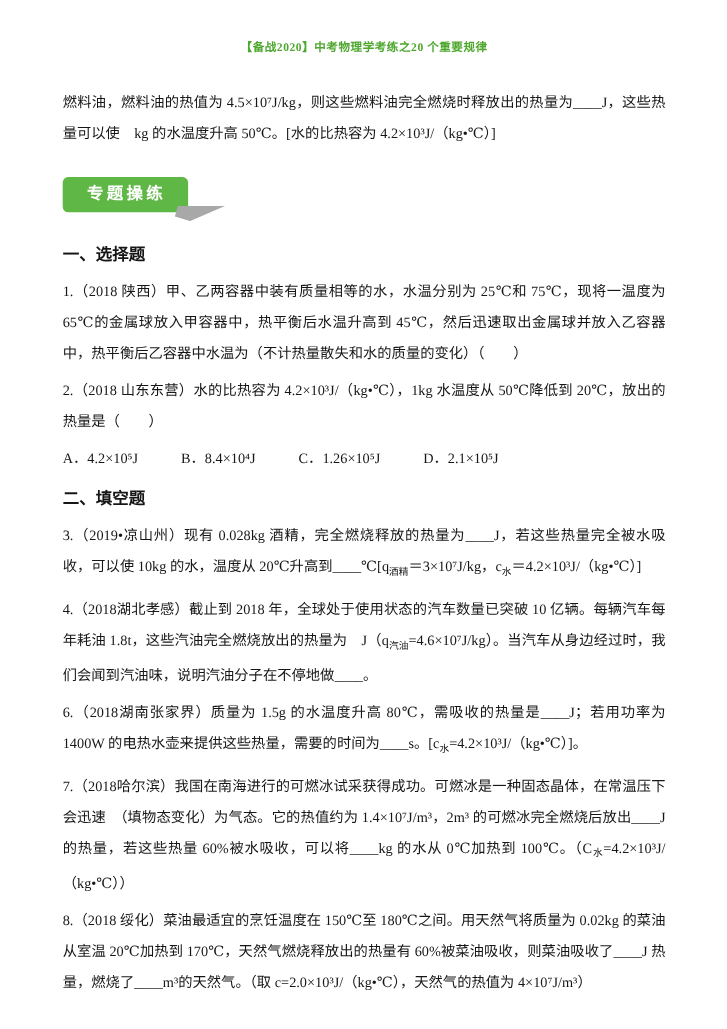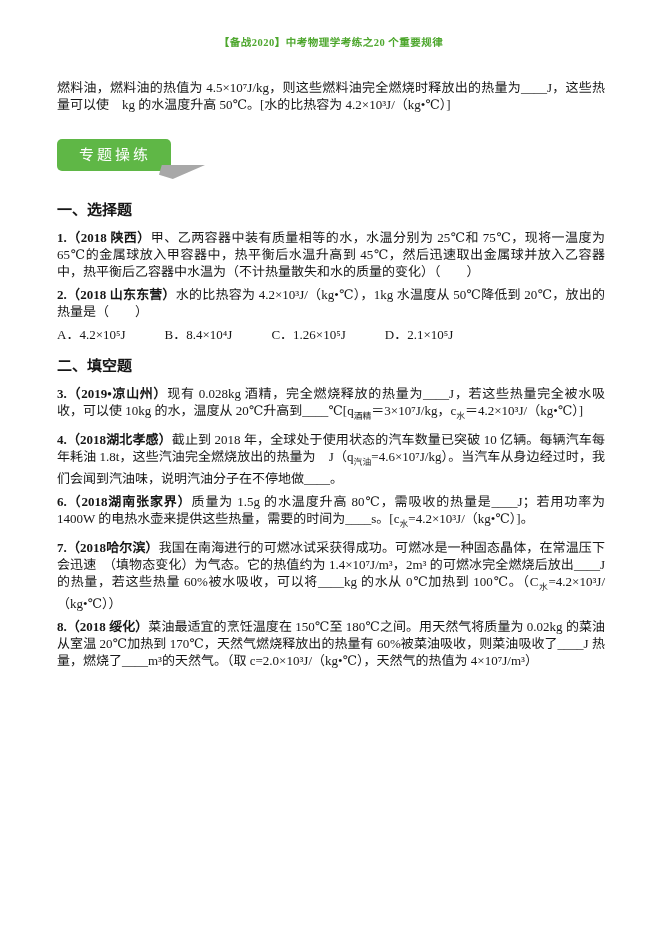--- a/index.html
+++ b/index.html
@@ -18,32 +18,32 @@
     text-align: center;
     font-size: 10.5px;
     font-weight: bold;
     letter-spacing: 0.5px;
     color: var(--header-green, #4ea72e);
     margin-bottom: 30px;
   }
 
   .para {
     font-size: 13px;
-    line-height: 17px;
+    line-height: 28px;
     text-align: justify;
   }
   .intro { margin-bottom: 26px; }
 
   .banner-wrap { position: relative; height: 32px; margin: 0 0 28px 0; }
   .banner {
     display: inline-block;
     background: var(--banner-green, #5fb746);
     color: #ffffff;
     font-family: "Liberation Sans", "DejaVu Sans", sans-serif;
-    font-weight: normal;
+    font-weight: bold;
     font-size: 15px;
     line-height: 1;
     letter-spacing: 3px;
     padding: 8px 20px 9px 22px;
     border-radius: 5px;
   }
   .banner-tail {
     position: absolute;
     left: 102px;
     top: 26px;
@@ -53,21 +53,21 @@
     clip-path: polygon(6% 0, 100% 0, 30% 100%, 0 70%);
   }
 
   .sec {
     font-size: 15px;
     font-weight: bold;
     line-height: 22px;
     margin: 0 0 8px 0;
   }
   .q { margin: 0 0 6px 0; }
-  .q b { font-weight: bold; }
+  .q b { font-weight: normal; }
   .q-text sub { font-size: 0.68em; }
   .opts { margin: 0 0 12px 0; }
 </style>
 </head>
 <body>
 
 <div class="page">
 
   <div class="doc-header">【备战2020】中考物理学考练之20 个重要规律</div>
 

